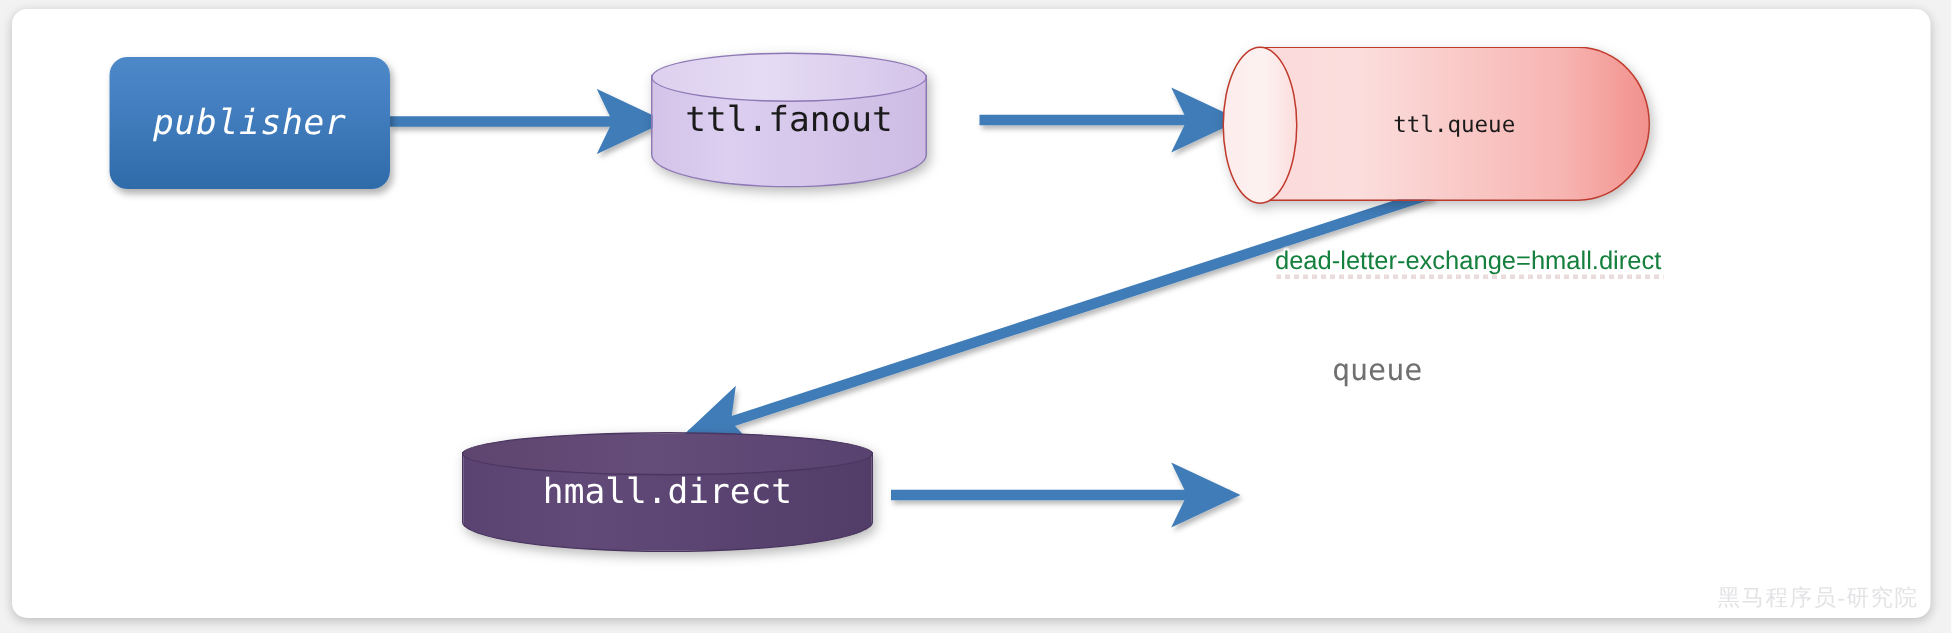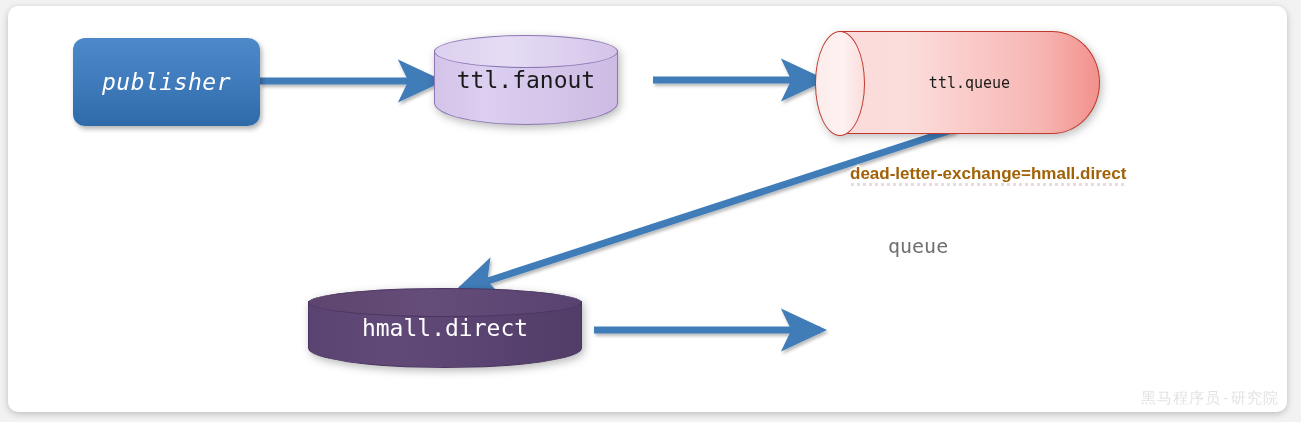--- a/index.html
+++ b/index.html
@@ -178,22 +178,22 @@
     color: #707070;
   }
 
   
   #dlx {
     position: absolute;
     left: 850px;
     top: 164px;
     font-family: "Liberation Sans", sans-serif;
     font-size: 17px;
-    font-weight: bold;
-    color: #a16207;
+    font-weight: normal;
+    color: #15803d;
     text-shadow:
       -1px -1px 0 #fff,  1px -1px 0 #fff,
       -1px  1px 0 #fff,  1px  1px 0 #fff,
       -2px 0 2px #fff, 2px 0 2px #fff,
       0 2px 2px #fff, 0 -2px 2px #fff;
     white-space: nowrap;
   }
   #dlx .underline {
     position: absolute;
     left: 1px;
@@ -204,21 +204,21 @@
       repeating-linear-gradient(to right,
         #e8d8d8 0px, #e8d8d8 3px, #ffffff 3px, #ffffff 6px);
     opacity: 0.9;
   }
 
   
   #watermark {
     position: absolute;
     right: 22px;
     bottom: 14px;
-    font-family: Liberation Mono, monospace;
+    font-family: Liberation Serif, serif;
     font-size: 15px;
     color: #e3e3e6;
     letter-spacing: 1px;
     user-select: none;
   }
 </style>
 </head>
 <body>
 
 <div id="canvas">

